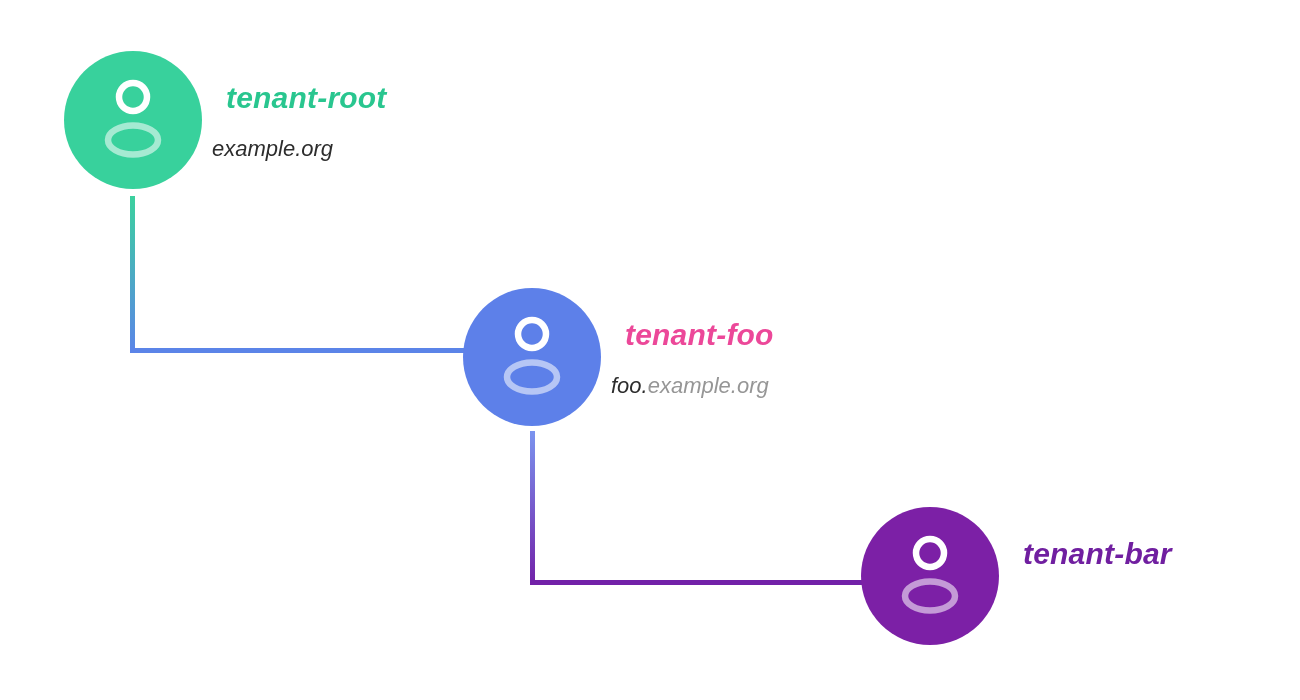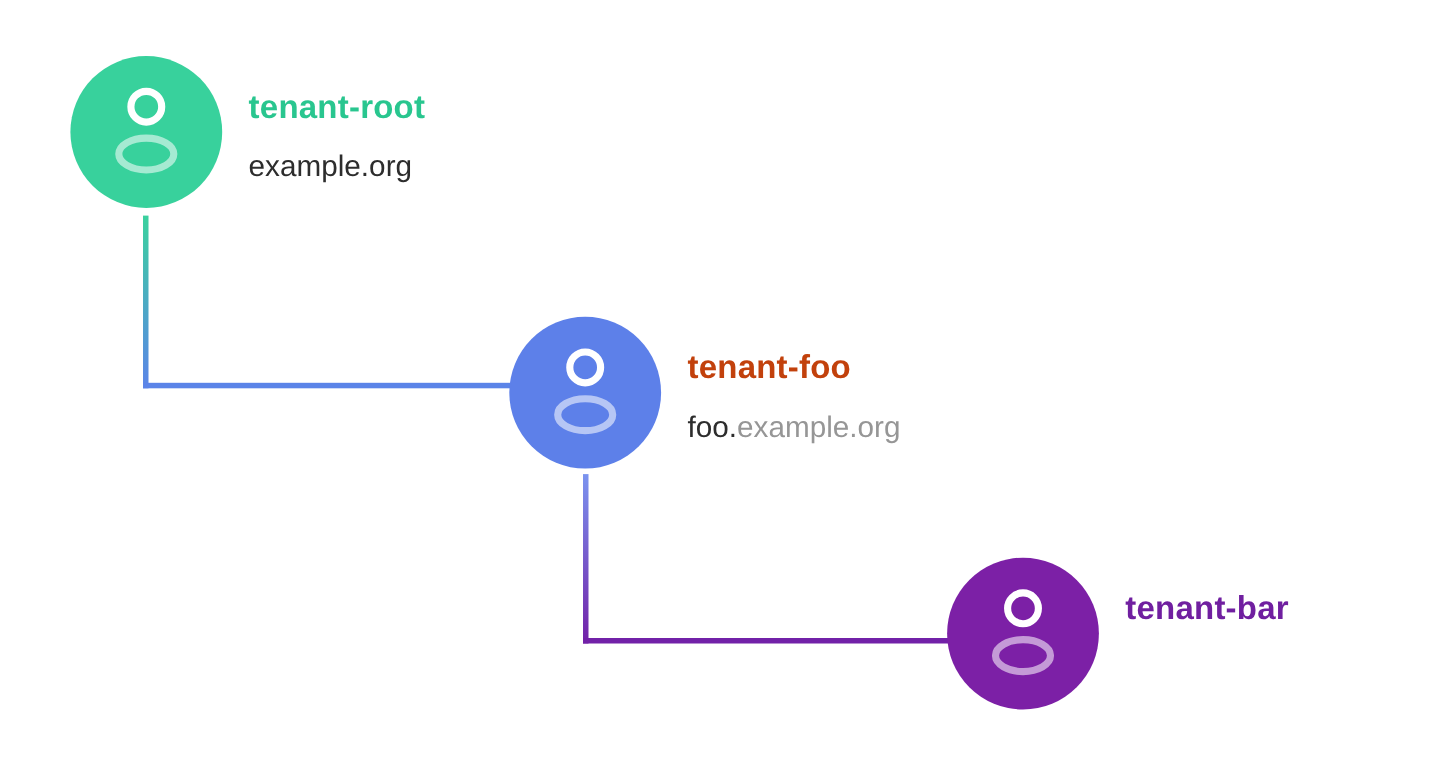--- a/index.html
+++ b/index.html
@@ -7,20 +7,21 @@
     padding: 0;
     background: #ffffff;
   }
   .canvas {
     position: relative;
     width: 1300px;
     height: 700px;
     background: #ffffff;
     overflow: hidden;
     font-family: "Liberation Sans", sans-serif;
+    font-style: italic;
   }
   .node { position: absolute; width: 440px; height: 160px; }
   .node--root { left: 64px;  top: 51px;  }
   .node--foo  { left: 463px; top: 288px; }
   .node--bar  { left: 861px; top: 507px; }
 
   .avatar {
     position: absolute;
     left: 0; top: 0;
     width: 138px; height: 138px;
@@ -31,22 +32,22 @@
   .node-title {
     position: absolute;
     left: 162px; top: 30px;
     font-size: 30px;
     font-weight: 700;
     letter-spacing: 0.2px;
     white-space: nowrap;
   }
   .node-domain {
     position: absolute;
-    left: 162px; top: 85px;
-    font-size: 27px;
+    left: 148px; top: 85px;
+    font-size: 22px;
     white-space: nowrap;
   }
   .domain-own { color: #2d2d2d; }
   .domain-inherited { color: #969696; }
 
   .seg { position: absolute; }
   .seg--vertical   { background: linear-gradient(180deg, var(--c0), var(--c1)); }
   .seg--horizontal { background: var(--c1); }
 
   .c1v { left: 130px; top: 196px; width: 5px;   height: 157px; }
@@ -78,21 +79,21 @@
     </div>
   </div>
 
   <div class="node node--foo">
     <div class="avatar" style="background: rgb(93, 128, 233);">
       <svg viewBox="0 0 138 138" width="138" height="138">
         <circle cx="69" cy="46" r="14" fill="none" stroke="#ffffff" stroke-width="6.5"></circle>
         <ellipse cx="69" cy="89" rx="25" ry="14.5" fill="none" stroke="rgba(255,255,255,0.55)" stroke-width="6.5"></ellipse>
       </svg>
     </div>
-    <div class="node-title" style="color: #c2410c; text-align: center;">tenant-foo</div>
+    <div class="node-title" style="color: #ec4899; text-align: center;">tenant-foo</div>
     <div class="node-domain">
       <span class="domain-own">foo.</span><span class="domain-inherited">example.org</span>
     </div>
   </div>
 
   <div class="node node--bar">
     <div class="avatar" style="background: rgb(124, 32, 166);">
       <svg viewBox="0 0 138 138" width="138" height="138">
         <circle cx="69" cy="46" r="14" fill="none" stroke="#ffffff" stroke-width="6.5"></circle>
         <ellipse cx="69" cy="89" rx="25" ry="14.5" fill="none" stroke="rgba(255,255,255,0.55)" stroke-width="6.5"></ellipse>

